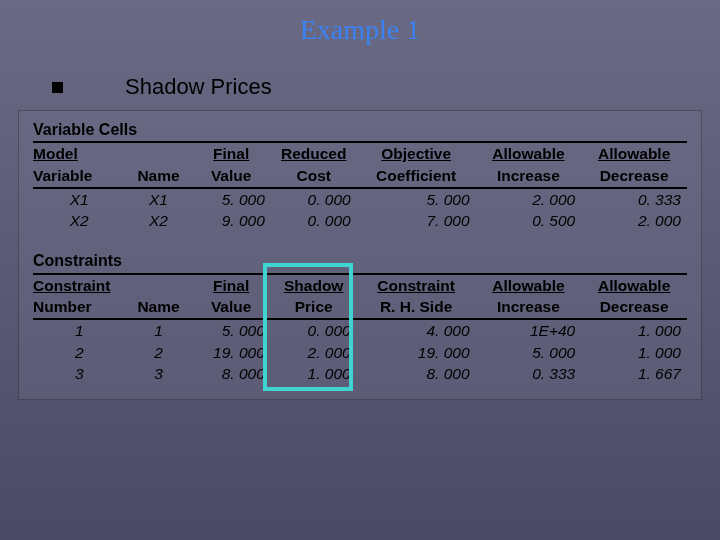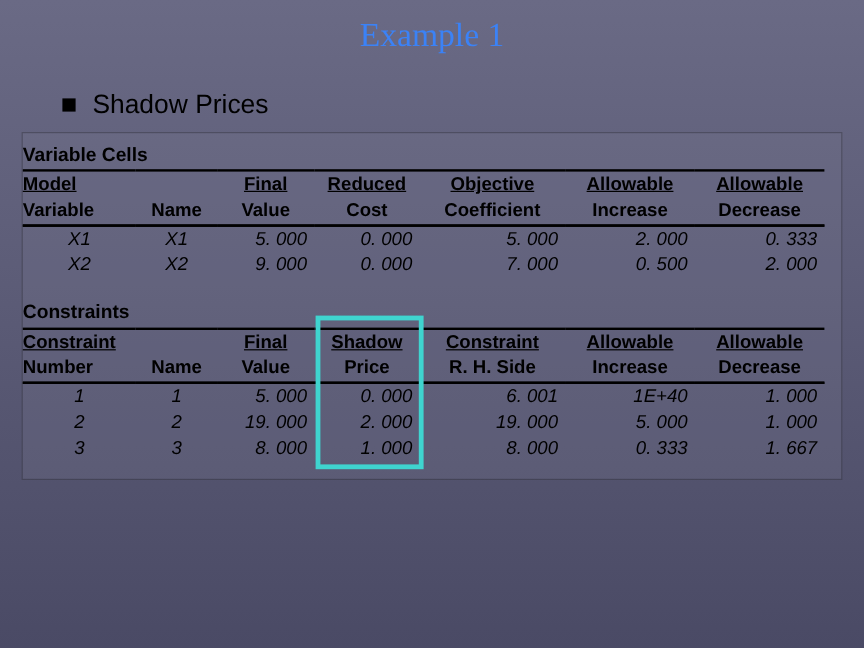--- a/index.html
+++ b/index.html
@@ -15,37 +15,38 @@
     text-align: center;
     font-family: "Times New Roman", serif;
     font-size: 28px;
     color: #3b82f6;
     padding-top: 14px;
   }
   .subtitle-row {
     display: flex;
     align-items: center;
     margin: 28px 0 10px 52px;
+    gap: 48px;
   }
   .bullet {
     width: 11px;
     height: 11px;
     background: #000;
     margin-right: 14px;
   }
   .subtitle {
     font-size: 22px;
     color: #000;
   }
   .panel {
     width: 684px;
     margin: 0 auto;
     background: rgba(120,120,145,0.25);
     border: 1px solid rgba(0,0,0,0.25);
-    padding: 8px 14px 14px 0;
+    padding: 8px 14px 14px 14px;
     font-size: 15.5px;
     line-height: 1.4;
     position: relative;
   }
   .section-label {
     font-weight: bold;
     font-size: 16px;
   }
   table {
     width: 100%;
@@ -178,21 +179,21 @@
         <td>Increase</td>
         <td>Decrease</td>
       </tr>
     </thead>
     <tbody>
       <tr>
         <td class="leftcell">1</td>
         <td class="namecell">1</td>
         <td>5. 000</td>
         <td>0. 000</td>
-        <td>6. 001</td>
+        <td>4. 000</td>
         <td>1E+40</td>
         <td>1. 000</td>
       </tr>
       <tr>
         <td class="leftcell">2</td>
         <td class="namecell">2</td>
         <td>19. 000</td>
         <td>2. 000</td>
         <td>19. 000</td>
         <td>5. 000</td>

